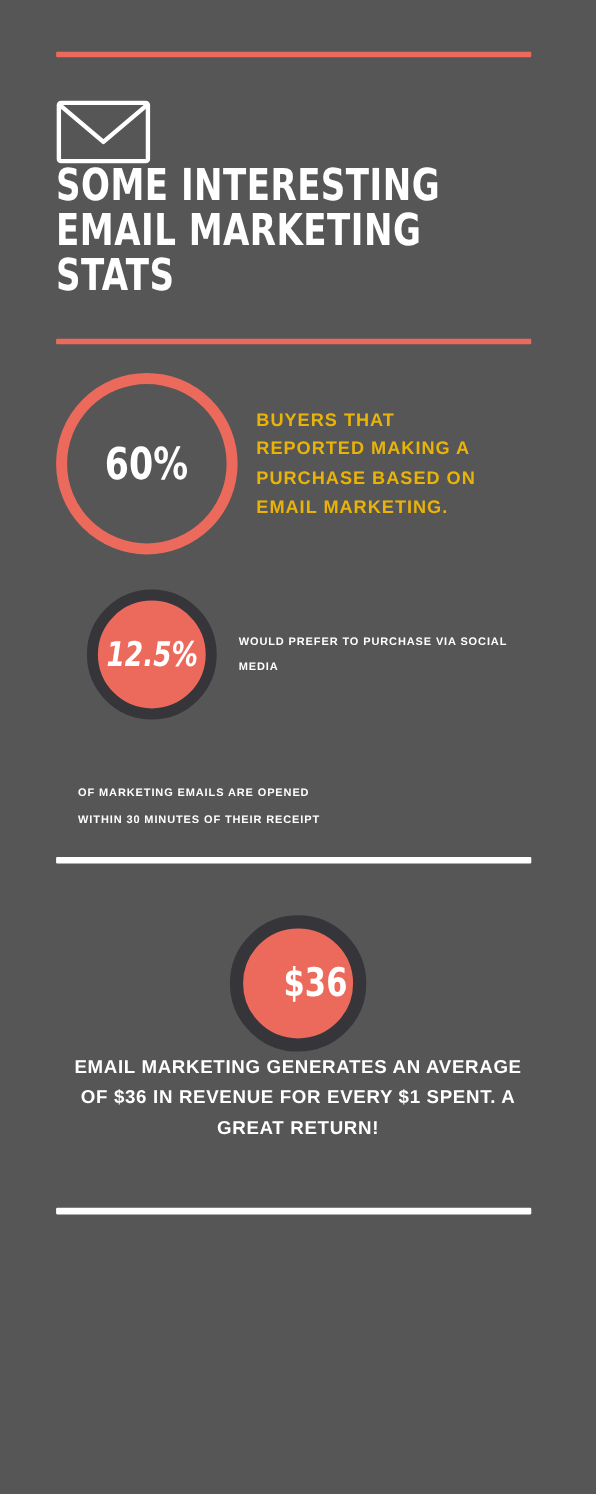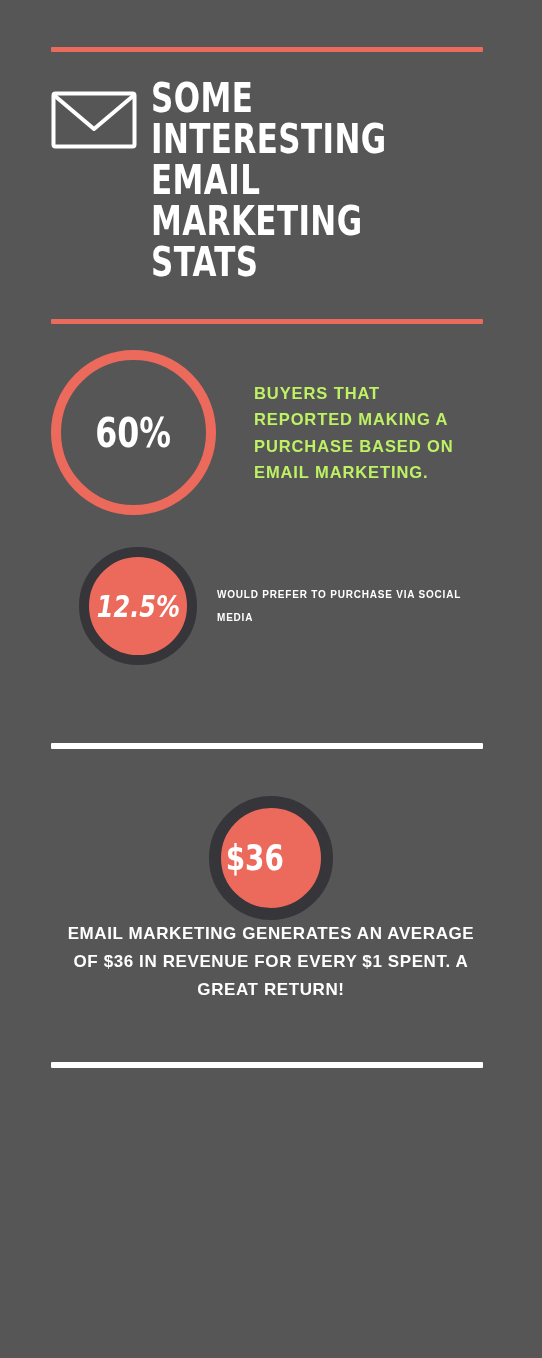--- a/index.html
+++ b/index.html
@@ -34,20 +34,21 @@
   .rule-top    { margin-top: 47px; }
   .rule-header { margin-top: 36px; }
   .rule-mid    { margin-top: 22px; }
   .rule-foot   { margin-top: 58px; }
 
   
   .header {
     display: flex;
     align-items: flex-start;
     margin-top: 26px;
+    flex-direction: column;
   }
   .envelope-icon {
     flex: 0 0 auto;
     width: 86px;
     height: 58px;
     margin-top: 13px;
     margin-right: 14px;
   }
   .envelope-icon svg { display: block; }
 
@@ -86,27 +87,27 @@
   .hero-ring .value {
     color: #FFFFFF;
     font-family: "DejaVu Sans Condensed", "Liberation Sans Narrow", "Liberation Sans", sans-serif;
     font-weight: bold;
     font-size: 40px;
     line-height: 1;
     letter-spacing: 0px;
     transform: scaleX(0.88);
   }
   .hero-desc {
-    color: #bef264;
+    color: #eab308;
     font-size: 16.5px;
     font-weight: bold;
     line-height: 26.5px;
     letter-spacing: 0.9px;
     text-transform: uppercase;
-    margin-left: 38px;
+    margin-left: 17px;
     max-width: 230px;
   }
 
   
   .stat-row {
     display: flex;
     align-items: center;
     margin-top: 28px;
   }
   .stat-row.first { margin-top: 32px; }
@@ -152,21 +153,21 @@
   }
   .revenue-disc {
     width: 124px;
     height: 124px;
     border-radius: 50%;
     background: #EC6A5C;
     border: 12px solid #35353A;
     box-sizing: border-box;
     display: flex;
     align-items: center;
-    justify-content: flex-start;
+    justify-content: flex-end;
   }
   .revenue-disc .value {
     color: #FFFFFF;
     font-family: "DejaVu Sans Condensed", "Liberation Sans Narrow", "Liberation Sans", sans-serif;
     font-weight: bold;
     font-size: 36px;
     line-height: 1;
     transform: scaleX(0.86);
   }
 
@@ -213,20 +214,21 @@
     <div class="stat-disc">
       <span class="value">12.5%</span>
     </div>
     <div class="stat-desc">WOULD PREFER TO PURCHASE VIA SOCIAL MEDIA</div>
   </div>
 
   <div class="stat-row">
   </div>
 
   <div class="stat-row">
+    <div class="stat-desc">OF MARKETING EMAILS ARE OPENED WITHIN 30 MINUTES OF THEIR RECEIPT</div>
   </div>
 
   <div class="rule rule-white rule-mid"></div>
 
   <div class="revenue-disc-wrap">
     <div class="revenue-disc">
       <span class="value">$36</span>
     </div>
   </div>
 

